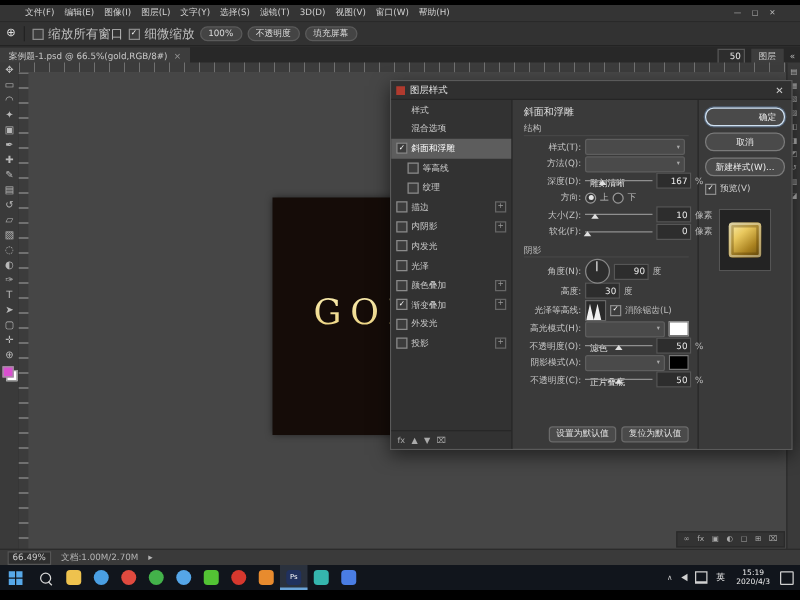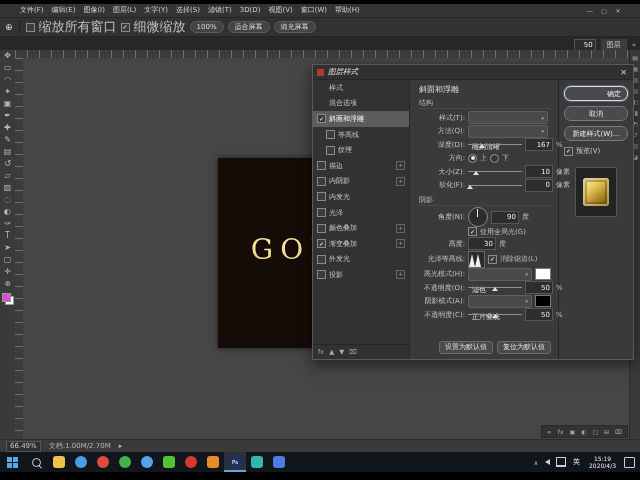--- a/index.html
+++ b/index.html
@@ -10,21 +10,21 @@
   
   .menubar{height:13px;background:#343434;display:flex;align-items:center;padding:0 16px;border-bottom:1px solid #262626;}
   .menu-items{display:flex;flex:1;}
   .menu-item{font-size:7px;color:#d2d2d2;padding:0 4px;line-height:13px;white-space:nowrap;}
   .win-controls{display:flex;gap:2px;}
   .winbtn{width:12px;text-align:center;font-size:6px;color:#bbb;line-height:12px;}
 
   
   .optionsbar{height:18px;background:#323232;border-bottom:1px solid #232323;display:flex;align-items:center;gap:4px;padding:0 5px;}
   .tool-ind{font-size:9px;color:#ddd;}
-  .opt-label{font-size:13px;color:#c0c0c0;white-space:nowrap;}
+  .opt-label{font-size:10px;color:#c0c0c0;white-space:nowrap;}
   .sep{width:1px;height:12px;background:#222;margin:0 2px;}
   .pill{font-size:7px;color:#ddd;background:#444;border:1px solid #5a5a5a;border-radius:7px;padding:1px 6px;line-height:8px;white-space:nowrap;}
 
   
   .tabbar{height:15px;background:#282828;display:flex;align-items:flex-end;}
   .doc-tab{height:14px;background:#3d3d3d;color:#c8c8c8;font-size:7px;display:flex;align-items:center;gap:5px;padding:0 7px;white-space:nowrap;}
   .tab-close{color:#999;}
   .tab-right{margin-left:auto;display:flex;align-items:center;gap:5px;padding:0 4px;height:14px;}
   .panel-tab{font-size:7px;color:#ccc;background:#3d3d3d;padding:1px 6px;}
   .collapse{font-size:7px;color:#bbb;}
@@ -49,21 +49,21 @@
   .rs-icon{font-size:6px;color:#b0b0b0;line-height:11px;}
 
   
   .statusbar{position:absolute;left:0;right:0;bottom:0;height:12px;background:#3a3a3a;border-top:1px solid #2b2b2b;display:flex;align-items:center;gap:8px;padding:0 6px;font-size:7px;color:#b5b5b5;}
   .zoom-box{border:1px solid #555;background:#2f2f2f;padding:0 3px;line-height:9px;color:#ccc;}
   .layers-bottom{position:absolute;right:12px;bottom:14px;background:#333;border:1px solid #2a2a2a;display:flex;gap:6px;padding:1px 5px;align-items:center;}
   .lb-icon{font-size:6px;color:#aaa;line-height:9px;}
 
   
   .dialog{position:absolute;left:312px;top:60px;width:320px;height:294px;background:#3a3a3a;border:1px solid #5a5a5a;box-shadow:0 5px 14px rgba(0,0,0,.55);display:flex;flex-direction:column;}
-  .dlg-title{height:14px;background:#303030;border-bottom:1px solid #252525;display:flex;align-items:center;gap:4px;padding:0 4px;flex:none;font-style:italic;}
+  .dlg-title{height:14px;background:#303030;border-bottom:1px solid #252525;display:flex;align-items:center;gap:4px;padding:0 4px;flex:none;}
   .dlg-icon{width:7px;height:7px;background:#b03a2e;}
   .dlg-title-text{font-size:7.5px;color:#e5e5e5;flex:1;}
   .dlg-close{font-size:8px;color:#ccc;padding:0 2px;}
   .dlg-body{flex:1;display:flex;min-height:0;}
   .d-left{width:96px;background:#323232;border-right:1px solid #272727;display:flex;flex-direction:column;}
   .style-rows{flex:1;display:flex;flex-direction:column;}
   .style-row{height:15.6px;display:flex;align-items:center;gap:3px;padding:0 4px;font-size:7px;color:#c8c8c8;}
   .style-row.selected{background:#5d5d5d;color:#fff;}
   .style-row.indent{padding-left:13px;}
   .style-label{flex:1;white-space:nowrap;overflow:hidden;}
@@ -157,25 +157,29 @@
     </div>
 
     <div class="optionsbar">
       <span class="tool-ind">⊕</span>
       <span class="sep"></span>
       <span class="cb"></span>
       <span class="opt-label">缩放所有窗口</span>
       <span class="cb checked"></span>
       <span class="opt-label">细微缩放</span>
       <span class="pill">100%</span>
-      <span class="pill">适合屏幕</span>
+      <span class="pill">不透明度</span>
       <span class="pill">填充屏幕</span>
     </div>
 
     <div class="tabbar">
+      <div class="doc-tab">
+        <span>案例题-1.psd @ 66.5%(gold,RGB/8#)</span>
+        <span class="tab-close">×</span>
+      </div>
       <div class="tab-right">
         <span class="valbox" style="width:16px">50</span>
         <span class="panel-tab">图层</span>
         <span class="collapse">«</span>
       </div>
     </div>
 
     <div class="toolstrip">
       <div class="tools">
 
@@ -390,25 +394,20 @@
           </div>
 
           <div class="p-section">阴影</div>
 
           <div class="row" style="height:18px">
             <span class="lbl">角度(N):</span>
             <span class="dial"></span>
             <span class="valbox">90</span>
             <span class="unit">度</span>
           </div>
-          <div class="row" style="height:11px">
-            <span class="spacer"></span>
-            <span class="cb checked"></span>
-            <span class="unit">使用全局光(G)</span>
-          </div>
           <div class="row">
             <span class="lbl">高度:</span>
             <span class="valbox">30</span>
             <span class="unit">度</span>
           </div>
           <div class="row" style="height:17px">
             <span class="lbl">光泽等高线:</span>
             <svg class="contour" viewBox="0 0 15 15">
                 <path d="M0 15 L3 2 L6 15 L9 2 L12 15 Z" fill="#f0f0f0"></path>
               </svg>

